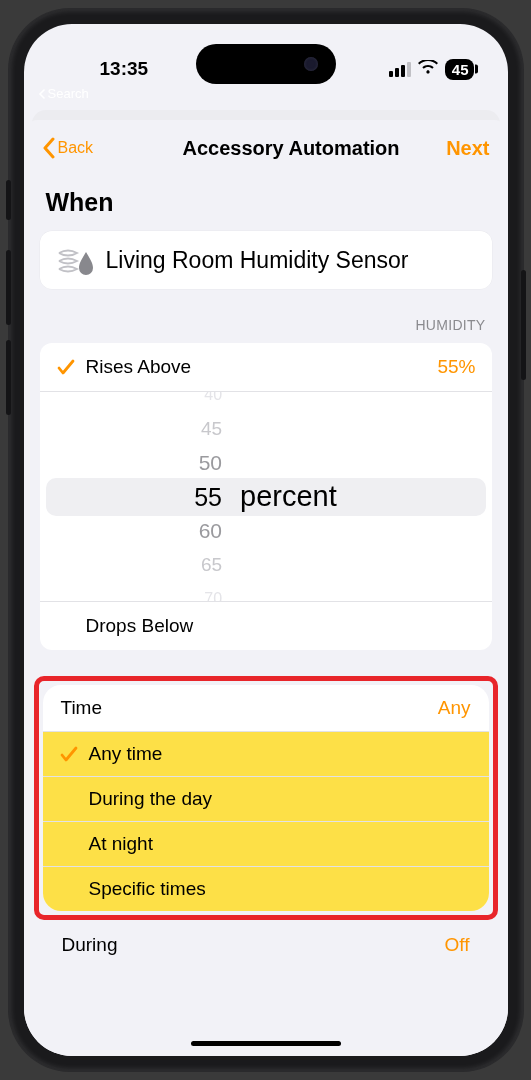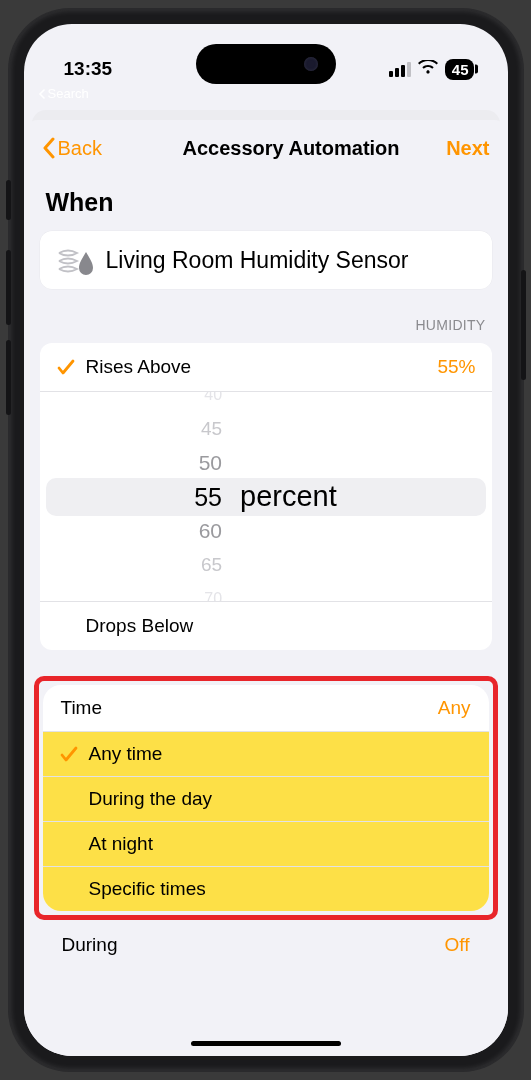--- a/index.html
+++ b/index.html
@@ -26,20 +26,21 @@
   .sb2 { left:-4px; top:240px; width:5px; height:75px; }
   .sb3 { left:-4px; top:330px; width:5px; height:75px; }
   .sb4 { right:-4px; top:260px; width:5px; height:110px; }
   .screen {
     width: 100%;
     height: 100%;
     background: #f2f2f7;
     border-radius: 48px;
     overflow: hidden;
     position: relative;
+    padding-left: 36px;
   }
   .notch {
     position: absolute;
     top: 20px; left: 50%;
     transform: translateX(-50%);
     width: 140px; height: 40px;
     background: #000;
     border-radius: 22px;
     z-index: 50;
     display:flex; align-items:center; justify-content:flex-end; padding-right:18px;
@@ -81,21 +82,21 @@
     background:#f2f2f7;
     border-radius: 14px 14px 0 0;
     overflow:hidden;
     padding: 0 0 0 0;
   }
   .navbar {
     height: 56px;
     display:flex; align-items:center; justify-content:space-between;
     padding: 0 18px;
   }
-  .nav-left { display:flex; align-items:center; color:#ff9500; font-size:20px; gap:2px; }
+  .nav-left { display:flex; align-items:center; color:#ff9500; font-size:16px; gap:2px; }
   .nav-left svg{width:14px;height:22px}
   .nav-title { font-size:20px; font-weight:600; color:#000; position:absolute; left:11px; right:0; text-align:center; pointer-events:none;margin-left:40px;}
   .nav-right { color:#ff9500; font-size:20px; font-weight:600; }
   .content { padding: 8px 16px 0 16px; }
   .h-when { font-size:25px; font-weight:700; color:#000; padding:4px 6px 14px 6px; }
   .card {
     background:#fff; border-radius:12px;
     box-shadow: 0 0 0 0.5px rgba(0,0,0,0.04);
   }
   .sensor-row { display:flex; align-items:center; gap:14px; padding:14px 16px; }

